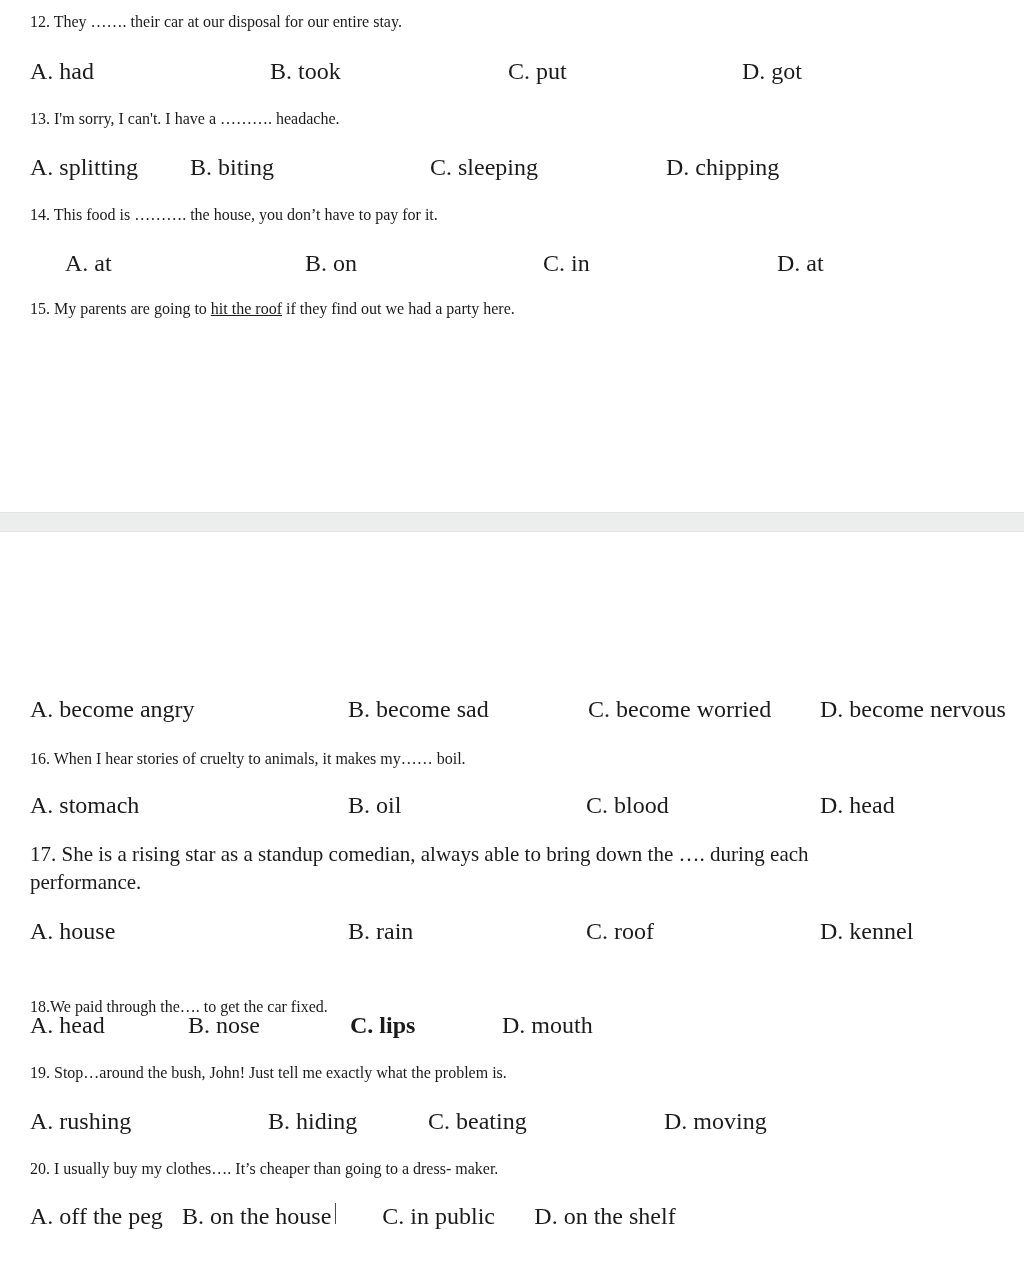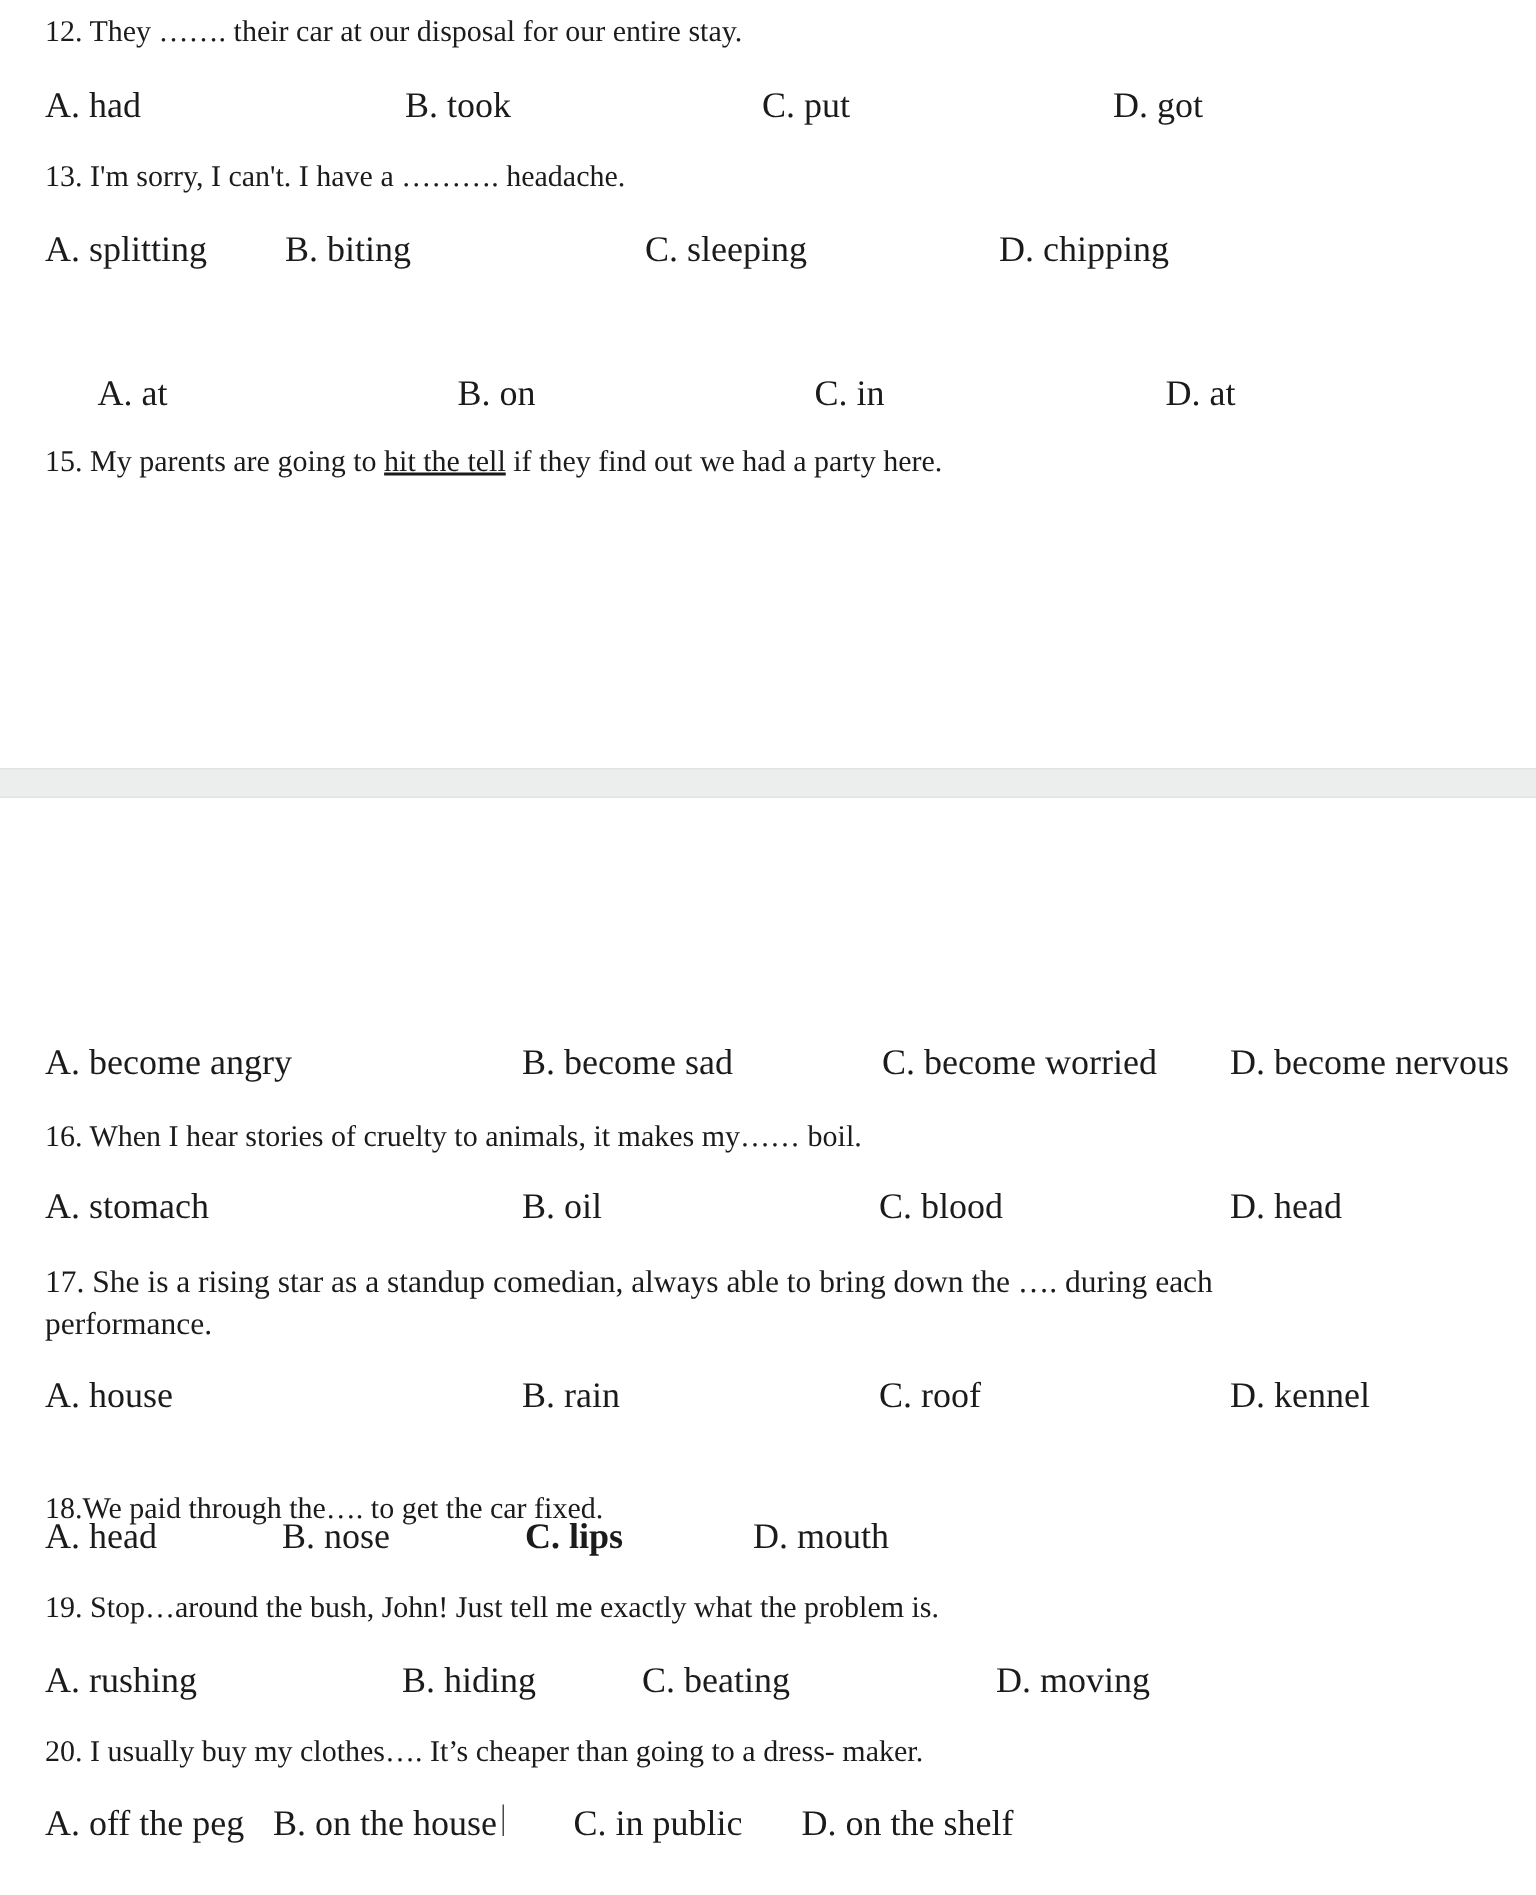--- a/index.html
+++ b/index.html
@@ -19,21 +19,21 @@
     position: relative;
     width: 1024px;
     height: 1263px;
   }
   .block {
     position: absolute;
     left: 0;
     width: 1024px;
   }
   .q-line {
-    font-size: 20px;
+    font-size: 16px;
     line-height: 27px;
     padding: 0 30px 0 30px;
     margin: 0;
     white-space: normal;
   }
   .q-text {
     font-size: 21px;
     line-height: 28px;
   }
   .opt-row {
@@ -89,32 +89,35 @@
   </div>
   <div class="block" style="top:154px;">
     <div class="opt-row">
       <span class="opt" style="width:160px;">A. splitting</span>
       <span class="opt" style="width:240px;">B. biting</span>
       <span class="opt" style="width:236px;">C. sleeping</span>
       <span class="opt">D. chipping</span>
     </div>
   </div>
 
+  <div class="block" style="top:201px;">
+    <p class="q-line">14. This food is ………. the house, you don’t have to pay for it.</p>
+  </div>
   <div class="block" style="top:250px;padding-left:35px;">
     <div class="opt-row">
       <span class="opt" style="width:240px;">A. at</span>
       <span class="opt" style="width:238px;">B. on</span>
       <span class="opt" style="width:234px;">C. in</span>
       <span class="opt">D. at</span>
     </div>
   </div>
 
   <div class="block" style="top:295px;">
     <p class="q-line">
-      <span>15. My parents are going to </span><span class="underline-idiom">hit the tell</span><span> if they find out we had a party here.</span>
+      <span>15. My parents are going to </span><span class="underline-idiom">hit the roof</span><span> if they find out we had a party here.</span>
     </p>
   </div>
 
   <div class="separator" style="top:512px;"></div>
 
   <div class="block" style="top:696px;">
     <div class="opt-row">
       <span class="opt" style="width:318px;">A. become angry</span>
       <span class="opt" style="width:240px;">B. become sad</span>
       <span class="opt" style="width:232px;">C. become worried</span>

